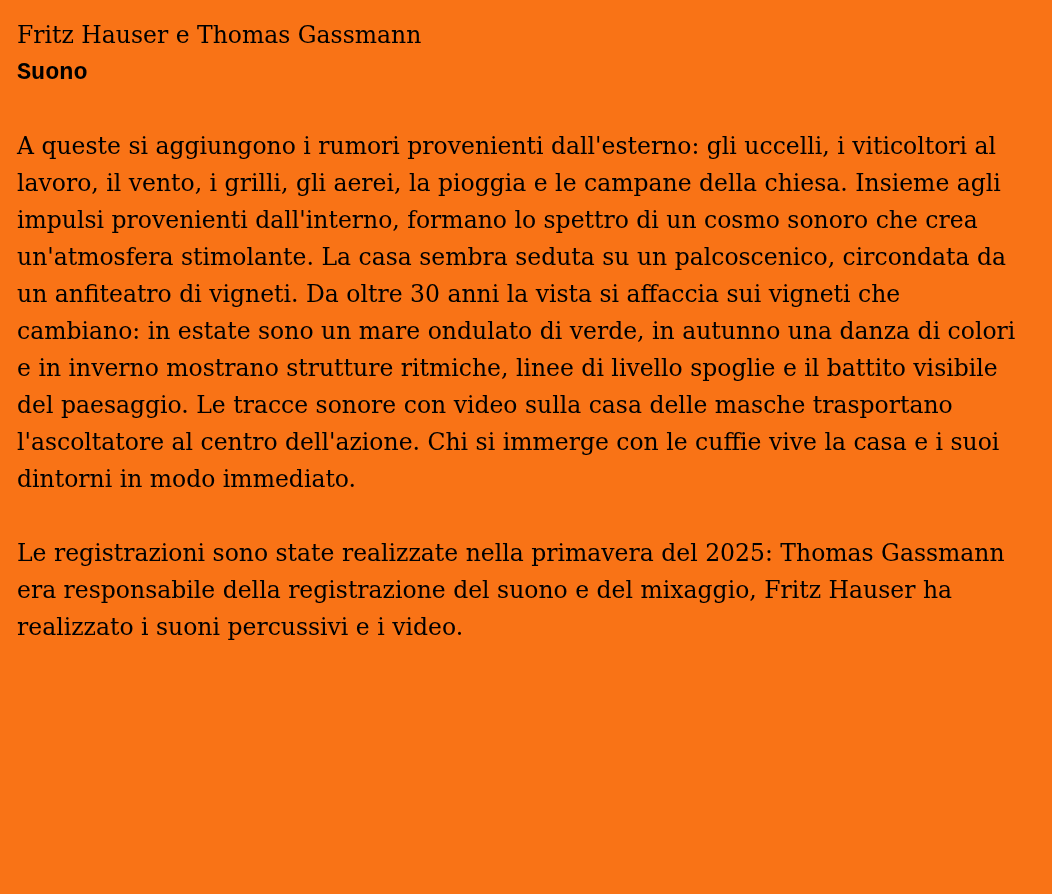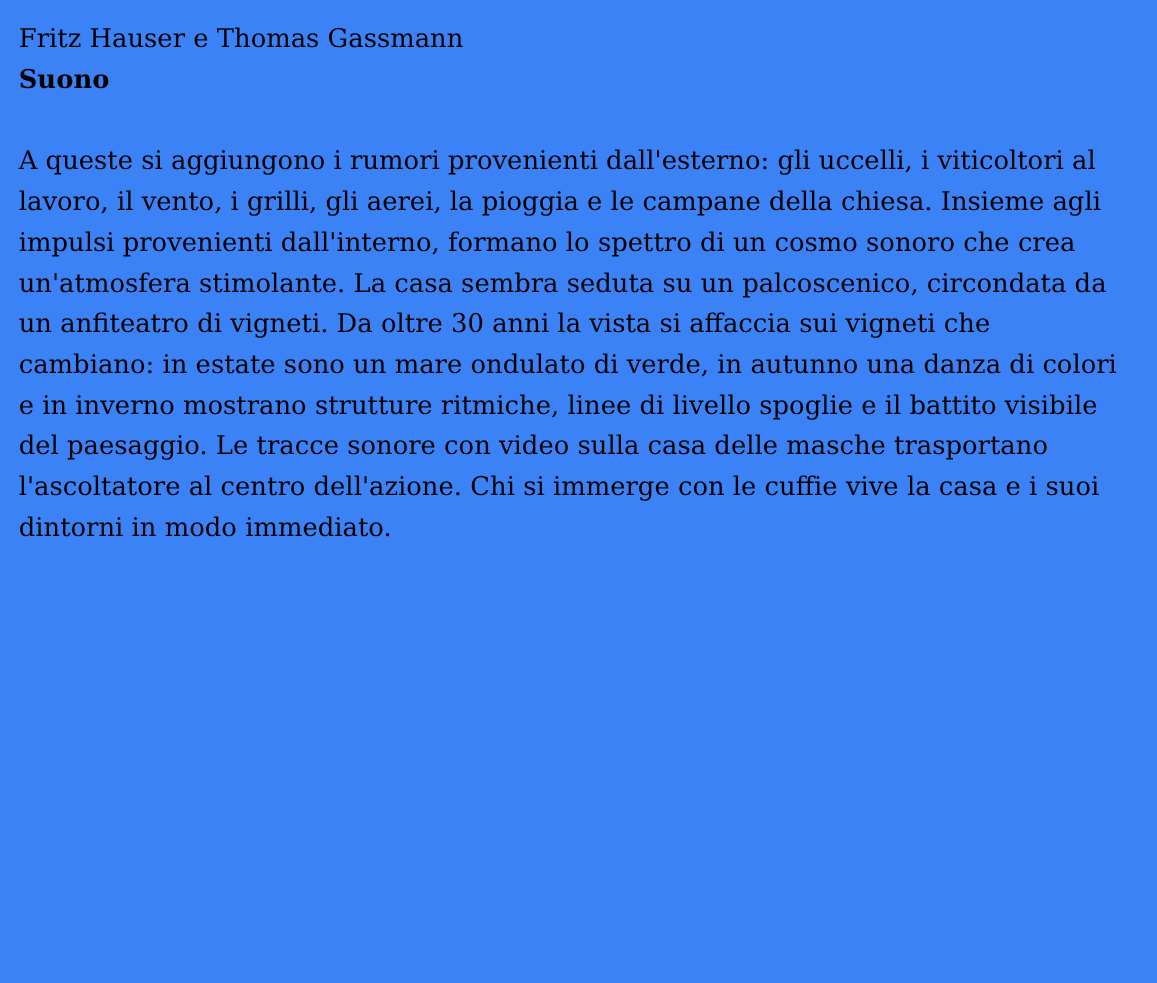--- a/index.html
+++ b/index.html
@@ -4,39 +4,41 @@
 <style>
   html, body {
     margin: 0;
     padding: 0;
     background: #ffffff;
   }
   .doc {
     box-sizing: border-box;
     width: 1052px;
     height: 894px;
-    background: #3b82f6;
+    background: #f97316;
     color: #000000;
     padding: 17px 17px 0 17px;
     font-family: "DejaVu Serif", serif;
     font-size: 23.5px;
     line-height: 37px;
     overflow: hidden;
   }
   .doc p {
     margin: 0;
     max-width: 1012px;
   }
   .para-gap {
     margin-top: 37px !important;
   }
   .bold {
     font-weight: bold;
+    font-family: Liberation Mono, monospace;
   }
 </style>
 </head>
 <body>
 
 <div class="doc">
   <p>Fritz Hauser e Thomas Gassmann</p>
   <p class="bold">Suono</p>
   <p class="para-gap">A queste si aggiungono i rumori provenienti dall'esterno: gli uccelli, i viticoltori al lavoro, il vento, i grilli, gli aerei, la pioggia e le campane della chiesa. Insieme agli impulsi provenienti dall'interno, formano lo spettro di un cosmo sonoro che crea un'atmosfera stimolante. La casa sembra seduta su un palcoscenico, circondata da un anfiteatro di vigneti. Da oltre 30 anni la vista si affaccia sui vigneti che cambiano: in estate sono un mare ondulato di verde, in autunno una danza di colori e in inverno mostrano strutture ritmiche, linee di livello spoglie e il battito visibile del paesaggio. Le tracce sonore con video sulla casa delle masche trasportano l'ascoltatore al centro dell'azione. Chi si immerge con le cuffie vive la casa e i suoi dintorni in modo immediato.</p>
+  <p class="para-gap">Le registrazioni sono state realizzate nella primavera del 2025: Thomas Gassmann era responsabile della registrazione del suono e del mixaggio, Fritz Hauser ha realizzato i suoni percussivi e i video.</p>
 </div>
 
 </body></html>

